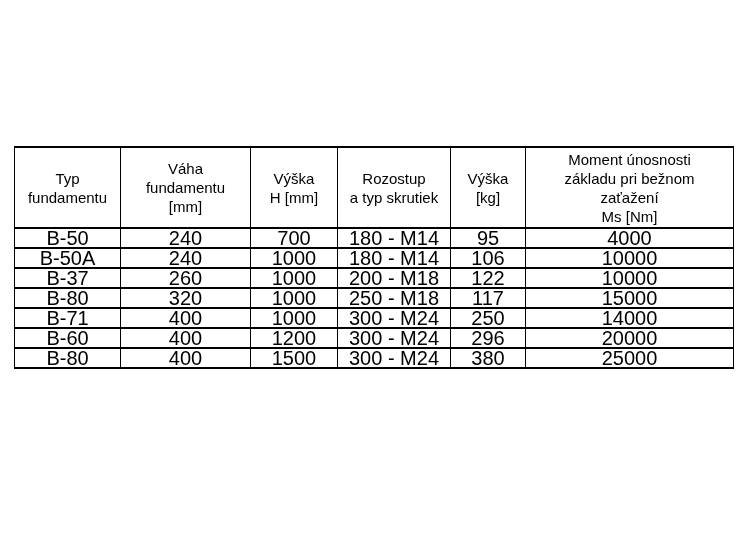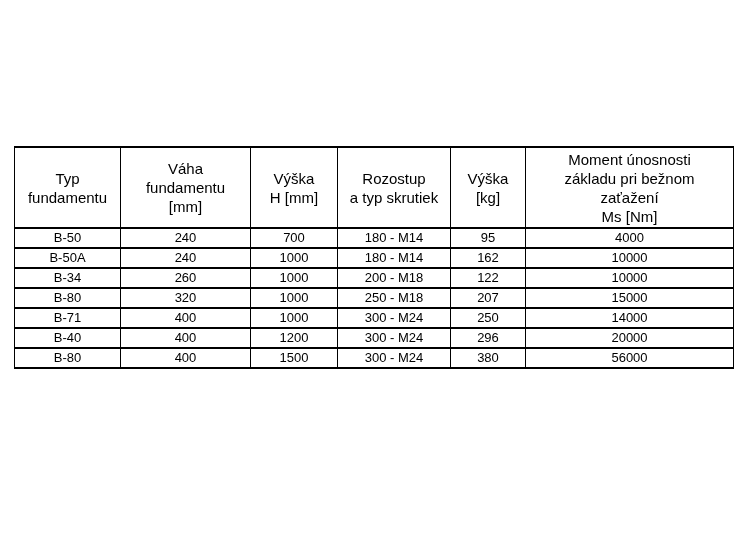--- a/index.html
+++ b/index.html
@@ -41,21 +41,21 @@
     overflow: hidden;
   }
   .spec-table thead th {
     height: 79px;
     font-size: 15px;
     line-height: 19px;
     white-space: pre-line;
   }
   .spec-table tbody td {
     height: 18px;
-    font-size: 13px;
+    font-size: 20px;
     line-height: 18px;
     white-space: nowrap;
   }
 </style>
 </head>
 <body>
 
 <div class="table-wrap">
   <table class="spec-table">
     <colgroup>
@@ -92,58 +92,58 @@
         <td>700</td>
         <td>180 - M14</td>
         <td>95</td>
         <td>4000</td>
       </tr>
       <tr>
         <td>B-50A</td>
         <td>240</td>
         <td>1000</td>
         <td>180 - M14</td>
-        <td>162</td>
+        <td>106</td>
         <td>10000</td>
       </tr>
       <tr>
-        <td>B-34</td>
+        <td>B-37</td>
         <td>260</td>
         <td>1000</td>
         <td>200 - M18</td>
         <td>122</td>
         <td>10000</td>
       </tr>
       <tr>
         <td>B-80</td>
         <td>320</td>
         <td>1000</td>
         <td>250 - M18</td>
-        <td>207</td>
+        <td>117</td>
         <td>15000</td>
       </tr>
       <tr>
         <td>B-71</td>
         <td>400</td>
         <td>1000</td>
         <td>300 - M24</td>
         <td>250</td>
         <td>14000</td>
       </tr>
       <tr>
-        <td>B-40</td>
+        <td>B-60</td>
         <td>400</td>
         <td>1200</td>
         <td>300 - M24</td>
         <td>296</td>
         <td>20000</td>
       </tr>
       <tr>
         <td>B-80</td>
         <td>400</td>
         <td>1500</td>
         <td>300 - M24</td>
         <td>380</td>
-        <td>56000</td>
+        <td>25000</td>
       </tr>
     </tbody>
   </table>
 </div>
 
 </body></html>

